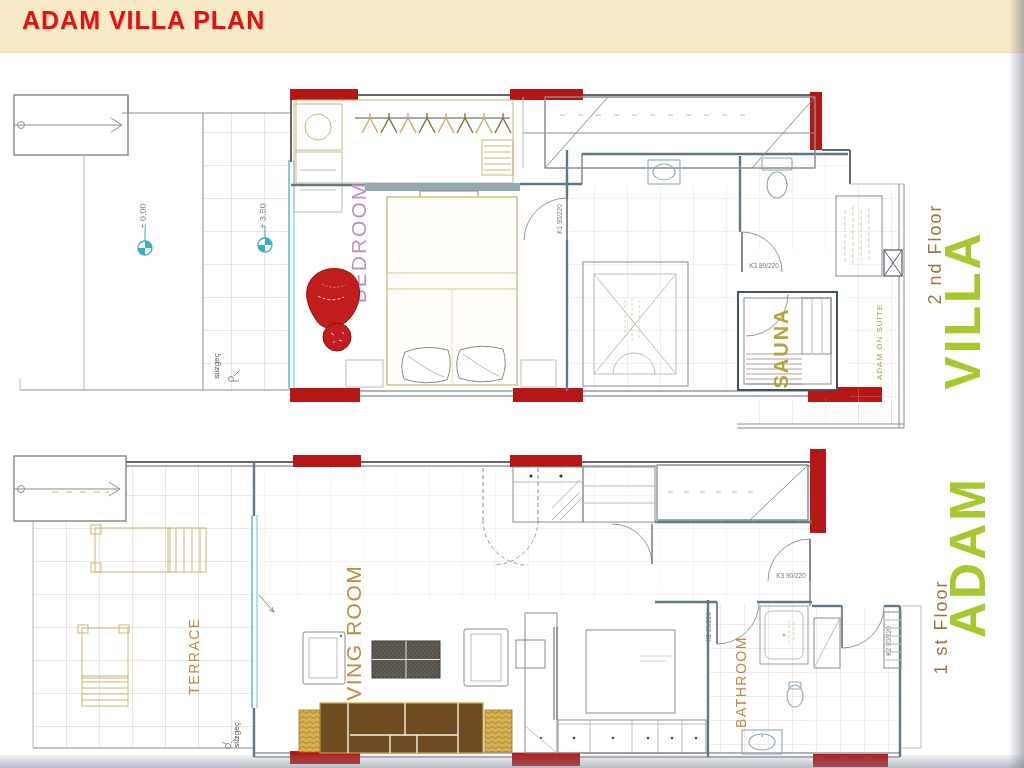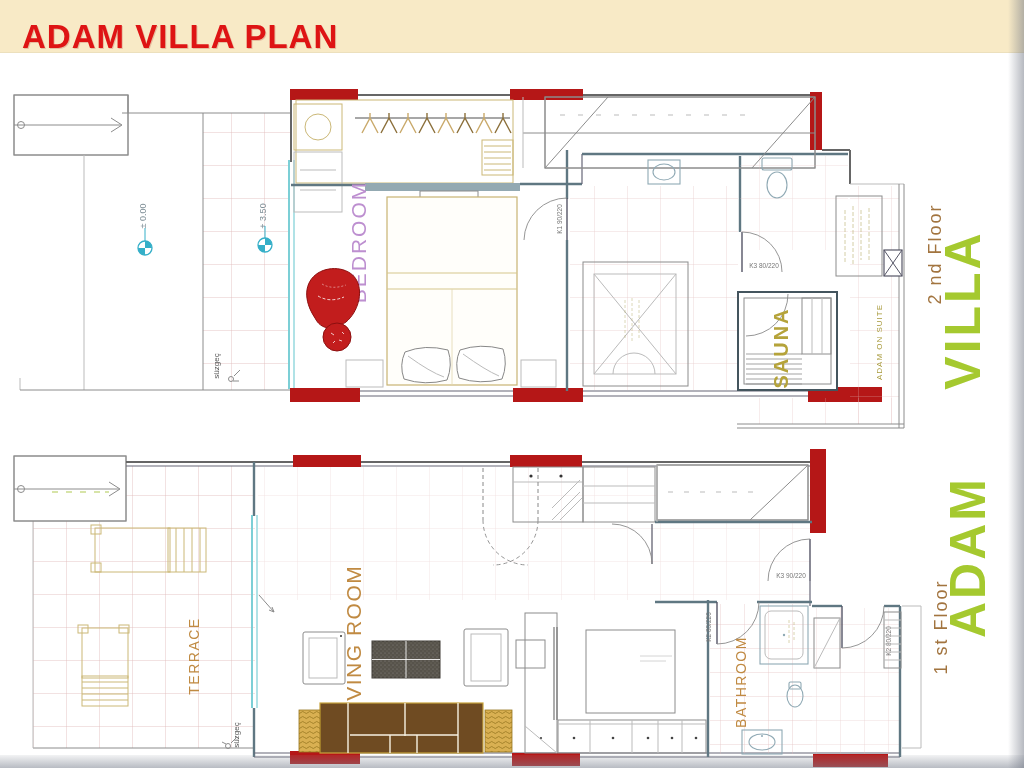--- a/index.html
+++ b/index.html
@@ -1,20 +1,20 @@
 <!DOCTYPE html>
 <html><head>
 <meta charset="utf-8">
 <style>
   html,body{margin:0;padding:0;background:#fff;}
   #stage{position:relative;width:1024px;height:768px;overflow:hidden;background:#fff;
          font-family:"Liberation Sans",sans-serif;}
   #hdr{position:absolute;left:0;top:0;width:1024px;height:52px;background:#F8EAC6;
        border-bottom:1px solid #ece0bd;z-index:5;}
-  #hdr .ttl{position:absolute;left:22px;top:18px;font-size:33px;font-weight:bold;
+  #hdr .ttl{position:absolute;left:22px;top:6px;font-size:25px;font-weight:bold;
        color:#DE1414;letter-spacing:1px;text-shadow:1px 1px 0 #a00f0f33;}
   svg{position:absolute;left:0;top:0;z-index:1;}
   .edge-r{position:absolute;top:0;right:0;width:16px;height:768px;z-index:9;
        background:linear-gradient(to right,rgba(120,126,138,0),rgba(110,116,130,.50));}
   .edge-b{position:absolute;left:0;bottom:0;width:1024px;height:13px;z-index:8;
        background:linear-gradient(to bottom,rgba(150,155,165,.12),rgba(125,132,145,.55));}
   
   .ln{stroke:#8C8C8C;fill:none;stroke-width:1;}
   .lt{stroke:#BBBBBB;fill:none;stroke-width:1;}
   .wall{stroke:#5F7782;fill:none;stroke-width:2.4;}

